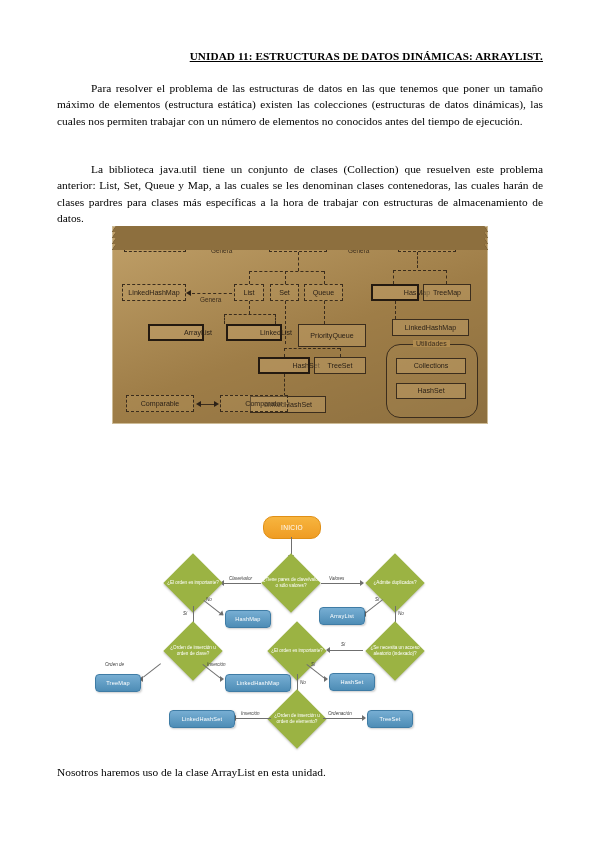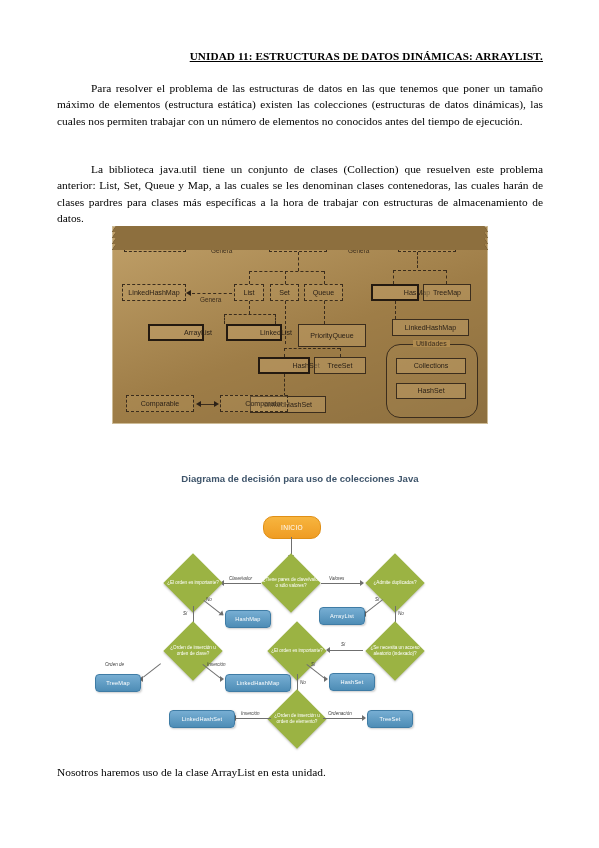--- a/index.html
+++ b/index.html
@@ -242,21 +242,20 @@
     <div class="nd dashed" style="left:108px;top:169px;width:68px;height:17px;padding-left:20px;">
       <span>Comparator</span>
     </div>
     <div class="hsolid" style="left:88px;top:178px;width:16px;"></div>
     <div class="arrow-l" style="left:84px;top:175px;"></div>
     <div class="arrow-r" style="left:102px;top:175px;"></div>
   </figure>
 
   <figure class="flow" style="margin:0;">
 
-    <div class="flow-title">Diagrama de decisión para uso de colecciones Java</div>
 
     <div class="start">
       <span>INICIO</span>
     </div>
     <div class="edge-v" style="left:234px;top:65px;height:20px;"></div>
     <div class="ar-d" style="left:231px;top:83px;"></div>
 
     <div class="dia-wrap" style="left:202px;top:88px;width:64px;height:46px;">
       <div class="dia" style="left:11px;top:2px;width:42px;height:42px;"></div>
       <div class="dia-txt">¿Tiene pares de clave/valor o sólo valores?</div>

